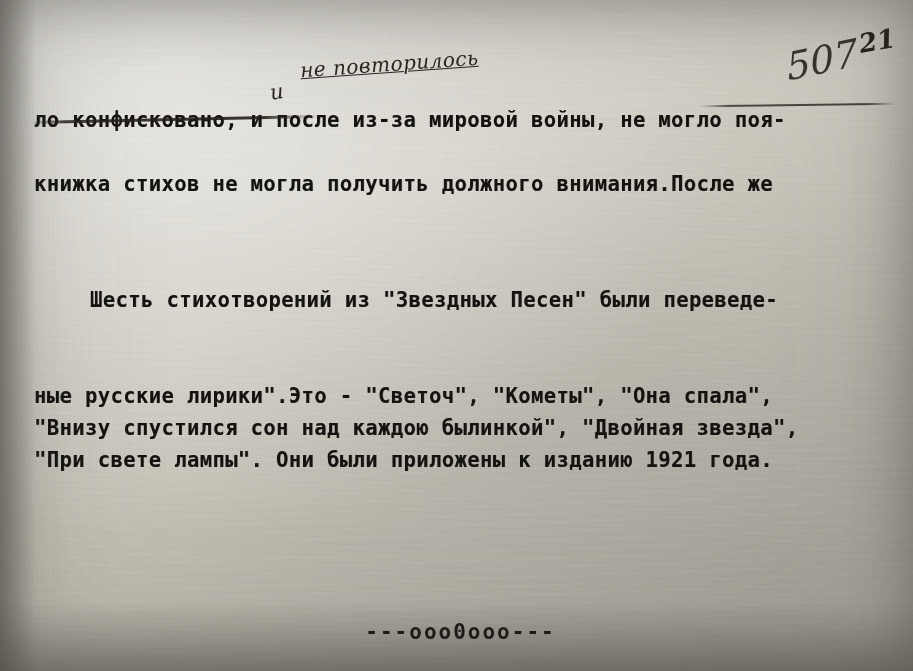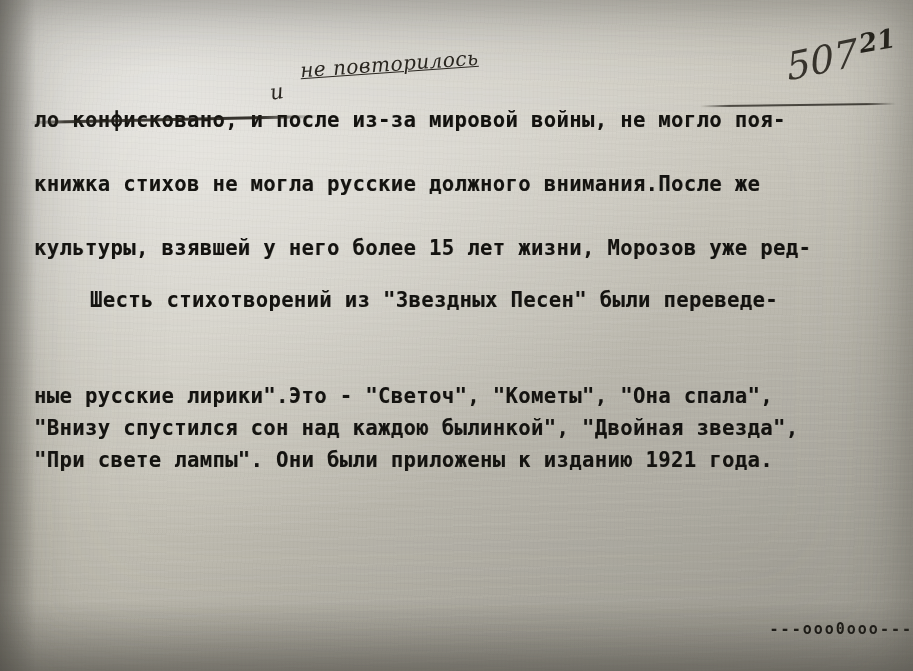--- a/index.html
+++ b/index.html
@@ -129,22 +129,22 @@
     background: linear-gradient(90deg, rgba(35,32,26,0.0) 0%, rgba(35,32,26,0.75) 15%, rgba(35,32,26,0.8) 85%, rgba(35,32,26,0.0) 100%);
     transform: rotate(-0.8deg);
     pointer-events: none;
   }
 
   .footer-ornament {
     position: absolute;
     left: 8px;
     right: 0;
     top: 620px;
-    text-align: right;
-    font-size: 15px;
+    text-align: center;
+    font-size: 21px;
     font-weight: 700;
     letter-spacing: 2px;
     color: #1b1915;
   }
 </style>
 </head>
 <body>
 
 <div class="page">
 
@@ -155,23 +155,23 @@
   <div class="hand" id="hw-insert">не повторилось</div>
   <div class="hand" id="hw-i">и</div>
   <div class="hand" id="hw-mark">507</div>
   <div class="hand" id="hw-page-number">21</div>
 
   <div class="body-text">
 
     <p class="para">
       <span>ло конфисковано, и после из-за мировой войны, не могло поя-</span><br>
       <br>
-      <span>книжка стихов не могла русские должного внимания.После же</span><br>
+      <span>книжка стихов не могла получить должного внимания.После же</span><br>
       <br>
-      <span>культуры, взявшей у него более 15 лет жизни, Морозов уже ред-</span><br>
+      <br>
     </p>
 
     <p class="para">
       <span class="indent"></span><span>Шесть стихотворений из "Звездных Песен" были переведе-</span><br>
       <br>
       <br>
       <span>ные русские лирики".Это - "Светоч", "Кометы", "Она спала",</span><br>
       <span>"Внизу спустился сон над каждою былинкой", "Двойная звезда",</span><br>
       <span>"При свете лампы". Они были приложены к изданию 1921 года.</span>
     </p>

